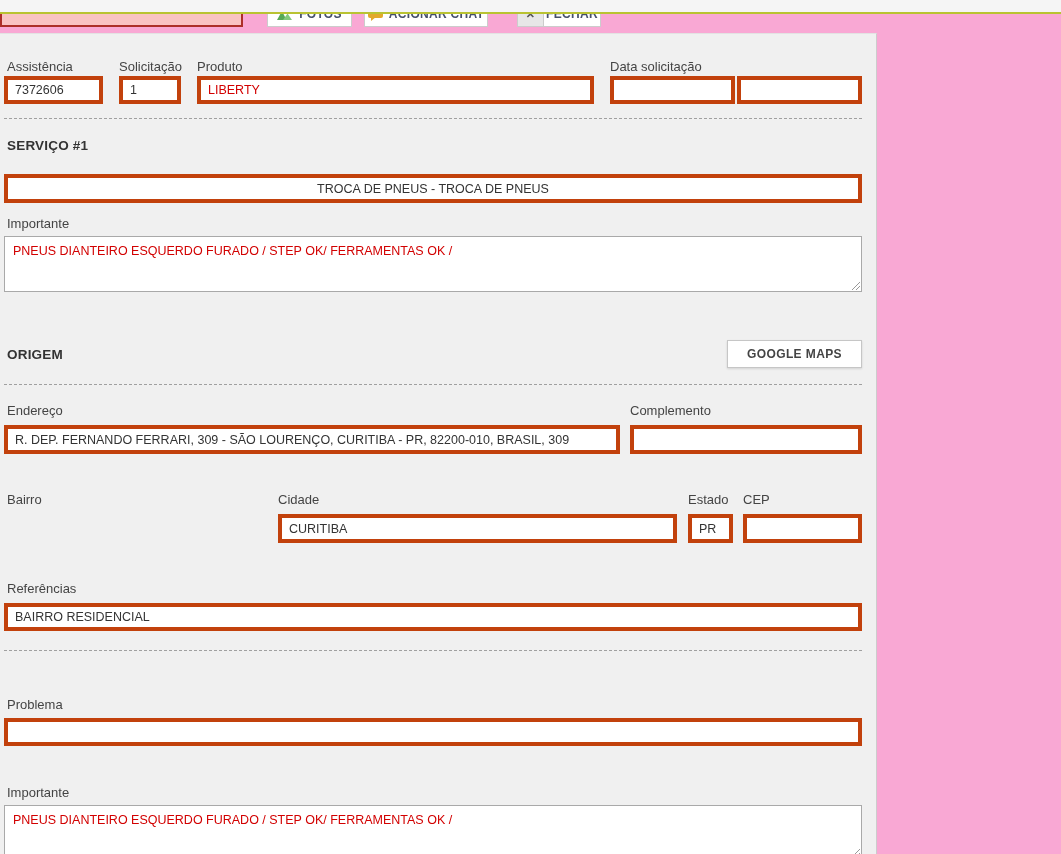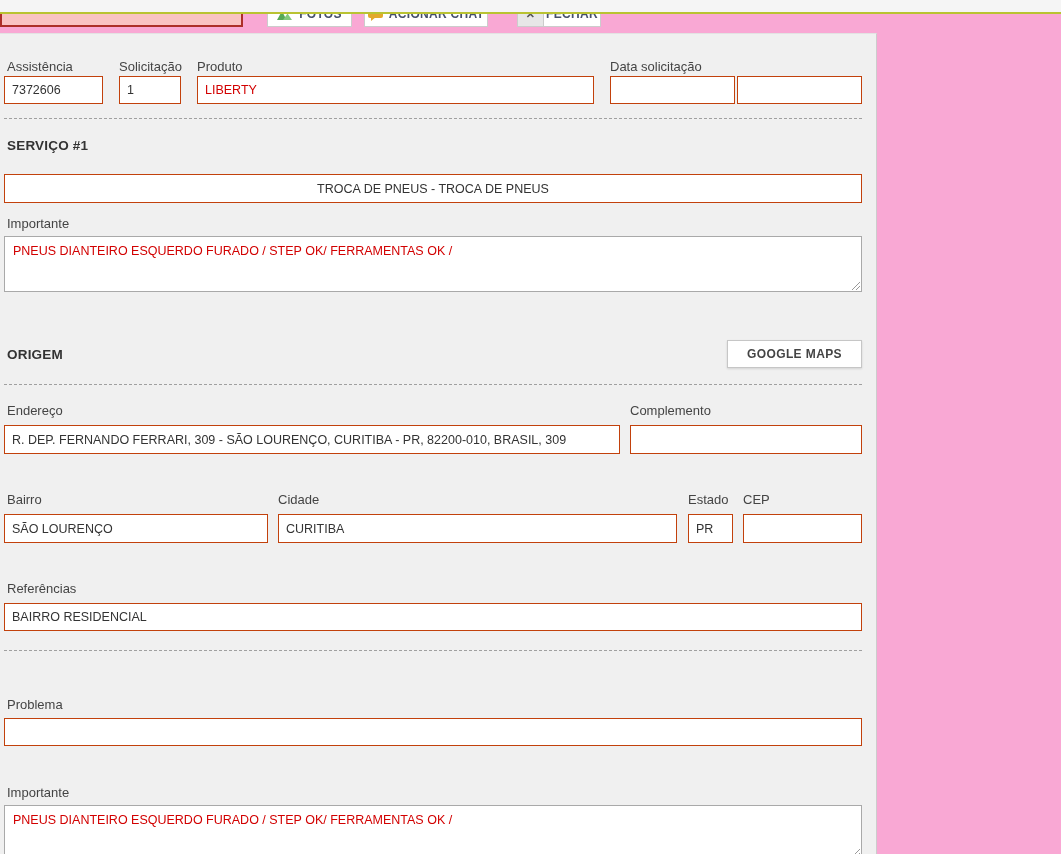--- a/index.html
+++ b/index.html
@@ -40,21 +40,21 @@
     background: #f0f0f0; border-right: 1px solid #ccc; border-top: 1px solid #e3e3e3; padding-left: 40px;
   }
   .lbl {
     position: absolute; font-size: 13px; color: #444; white-space: nowrap;
   }
   .heading {
     position: absolute; font-size: 13.5px; font-weight: bold; color: #333;
     letter-spacing: .2px; white-space: nowrap;
   }
   .fld {
-    position: absolute; height: 28px; background: #fff; border: 1px solid #c2410c;
+    position: absolute; height: 28px; background: #fff; border: 4px solid #c2410c;
     font-family: "Liberation Sans", "DejaVu Sans", sans-serif;
     font-size: 12.5px; color: #333; padding: 0 7px; outline: none;
   }
   .fld.red { color: #d20000; }
   .ta {
     position: absolute; background: #fff; border: 1px solid #a9a9a9; border-radius: 0;
     font-family: "Liberation Sans", "DejaVu Sans", sans-serif;
     font-size: 12.5px; color: #d20000; padding: 6px 8px; resize: none; outline: none;
     overflow: hidden; line-height: 1.3;
   }
@@ -137,21 +137,20 @@
 
     <div class="sep" style="left:4px; top:350px"></div>
 
     <span class="lbl" style="left:7px; top:369px">Endereço</span>
     <input class="fld" style="left: 4px; top: 391px; width: 616px; height: 29px;" value="R. DEP. FERNANDO FERRARI, 309 - SÃO LOURENÇO, CURITIBA - PR, 82200-010, BRASIL, 309">
 
     <span class="lbl" style="left:630px; top:369px">Complemento</span>
     <input class="fld" style="left: 630px; top: 391px; width: 232px; height: 29px;" value="">
 
     <span class="lbl" style="left:7px; top:458px">Bairro</span>
-    <input class="fld" style="left: 4px; top: 480px; width: 264px; height: 29px;" value="SÃO LOURENÇO">
 
     <span class="lbl" style="left:278px; top:458px">Cidade</span>
     <input class="fld" style="left: 278px; top: 480px; width: 399px; height: 29px;" value="CURITIBA">
 
     <span class="lbl" style="left:688px; top:458px">Estado</span>
     <input class="fld" style="left: 688px; top: 480px; width: 45px; height: 29px;" value="PR">
 
     <span class="lbl" style="left:743px; top:458px">CEP</span>
     <input class="fld" style="left: 743px; top: 480px; width: 119px; height: 29px;" value="">
 

